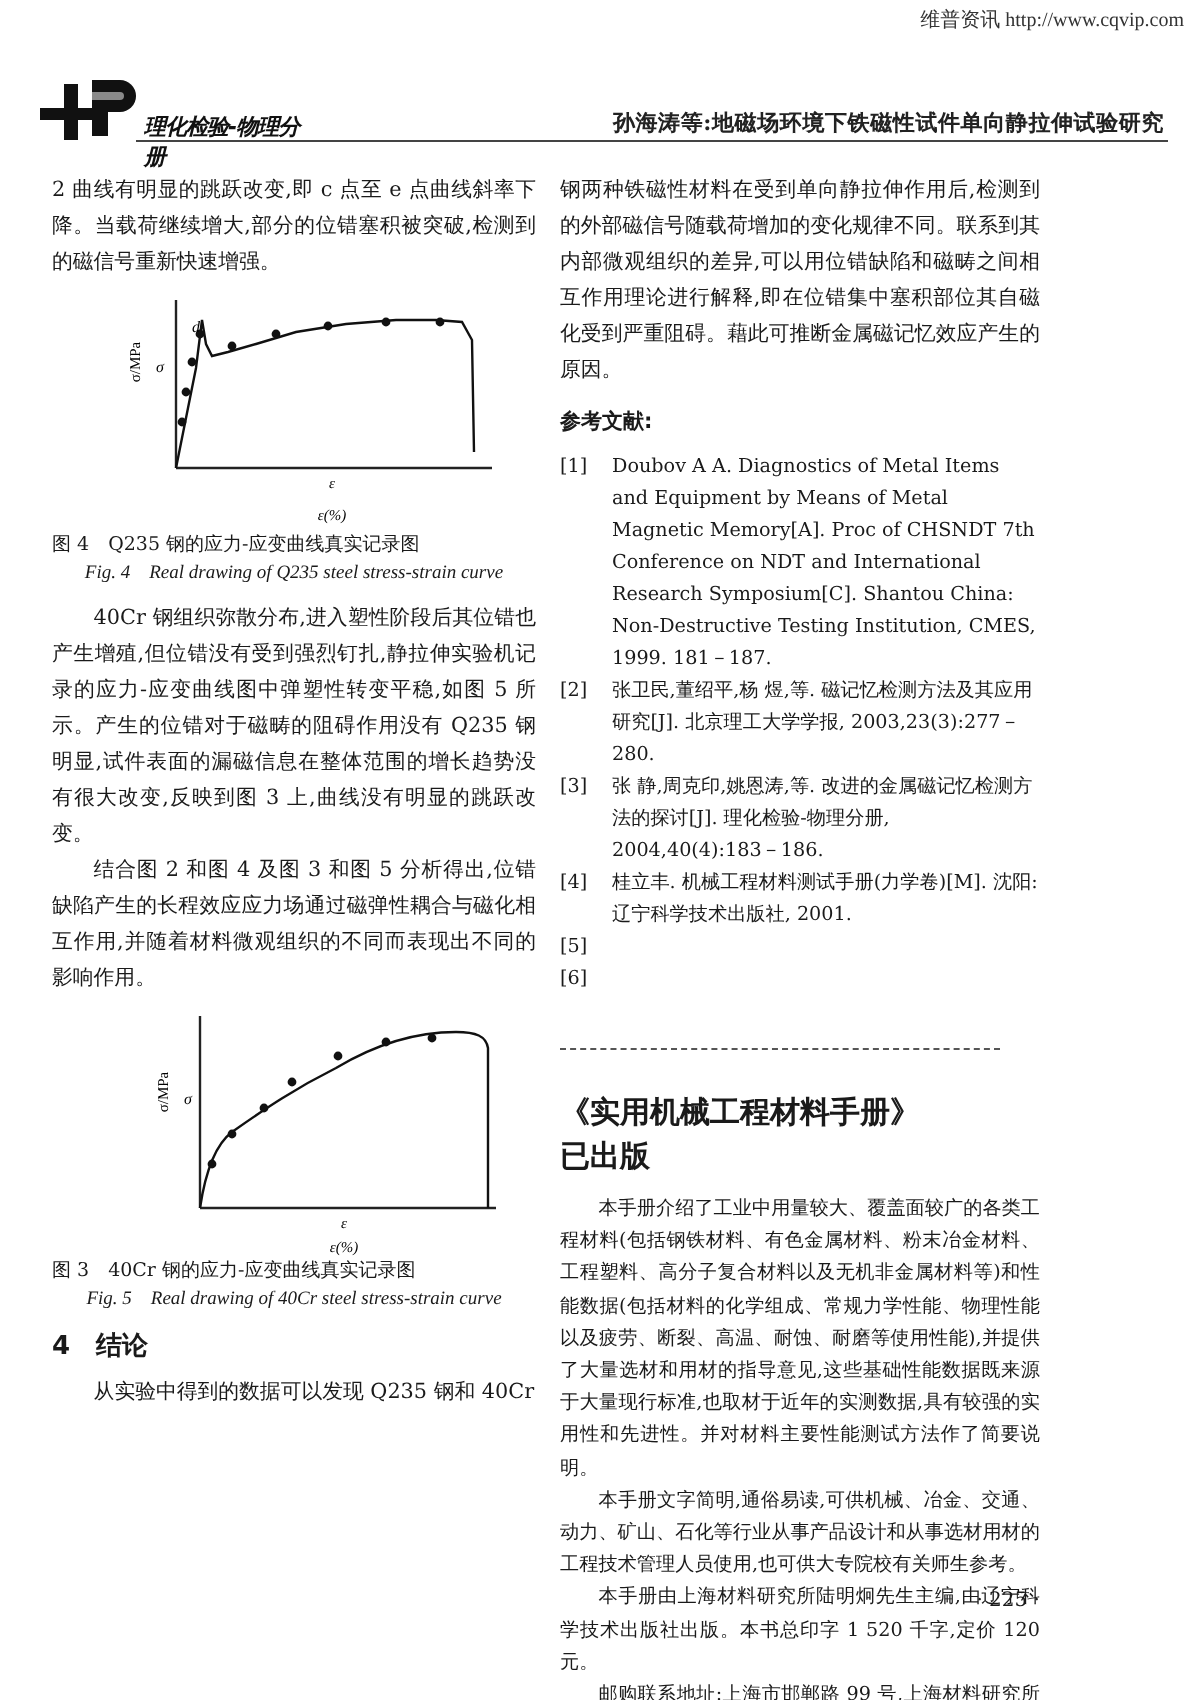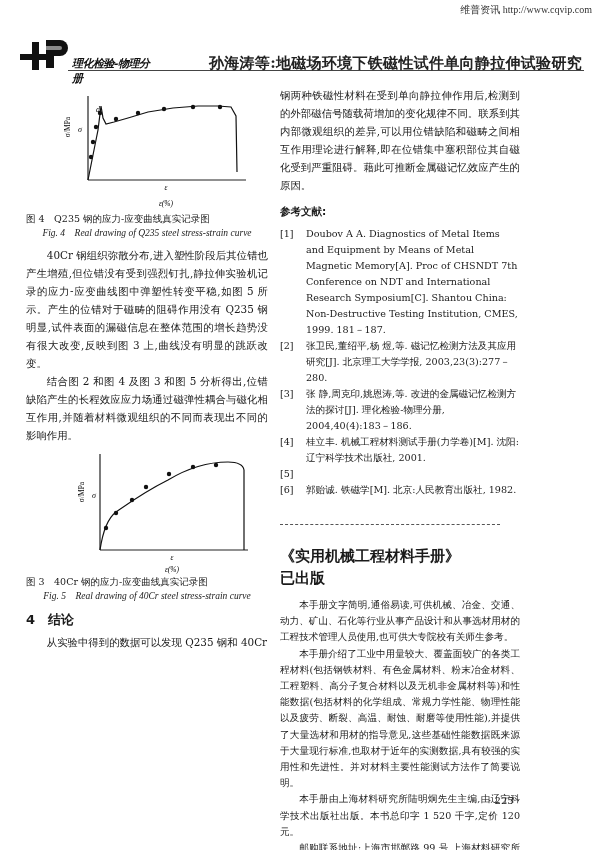--- a/index.html
+++ b/index.html
@@ -9,21 +9,21 @@
   .watermark { position:absolute; top:3px; right:8px; font-size:10px; color:#333; font-family:"Liberation Serif", serif; }
 
   .header { position:absolute; top:38px; left:18px; right:16px; height:34px; }
   .logo { position:absolute; left:0; top:0; width:140px; height:34px; }
   .logo .bar-h { position:absolute; left:2px; top:16px; width:30px; height:6px; background:#111; }
   .logo .bar-v { position:absolute; left:14px; top:4px; width:7px; height:28px; background:#111; }
   .logo .p-stem { position:absolute; left:28px; top:2px; width:8px; height:28px; background:#111; }
   .logo .p-bowl { position:absolute; left:28px; top:2px; width:22px; height:16px; border:6px solid #111; border-left:none; border-radius:0 9px 9px 0; background:#8a8a8a; }
   .logo .journal { position:absolute; left:54px; top:18px; font-size:11px; font-style:italic; font-weight:bold; font-family:"DejaVu Sans", sans-serif; color:#111; letter-spacing:-0.5px; }
   .header-rule { position:absolute; left:50px; right:0; top:32px; height:1px; background:#444; }
-  .running-title { position:absolute; right:2px; top:16px; font-size:15px; font-weight:bold; letter-spacing:0.3px; color:#222; }
+  .running-title { position:absolute; right:2px; top:16px; font-size:11px; font-weight:bold; letter-spacing:0.3px; color:#222; }
 
   .col { position:absolute; font-size:10.4px; line-height:18px; text-align:justify; }
   .col-left { left:26px; top:86px; width:242px; }
   .col-right { left:280px; top:86px; width:240px; }
 
   p.para { text-indent:2em; margin-bottom:0; }
   p.para.noindent { text-indent:0; }
 
   .figure { position:relative; margin:6px 0 6px; }
   .chart { position:relative; display:block; margin-left:22px; }
@@ -57,20 +57,21 @@
     <div class="bar-v"></div>
     <div class="p-stem"></div>
     <div class="p-bowl"></div>
     <span class="journal">理化检验-物理分册</span>
   </div>
   <div class="header-rule"></div>
   <div class="running-title">孙海涛等:地磁场环境下铁磁性试件单向静拉伸试验研究</div>
 </div>
 
 <div class="col col-left">
+  <p class="para noindent">2 曲线有明显的跳跃改变,即 c 点至 e 点曲线斜率下降。当载荷继续增大,部分的位错塞积被突破,检测到的磁信号重新快速增强。</p>
 
   <div class="figure">
     <svg class="chart" width="200" height="120" viewBox="0 0 200 120">
       <line x1="40" y1="4" x2="40" y2="88" stroke="#222" stroke-width="1.2"></line>
       <line x1="40" y1="88" x2="198" y2="88" stroke="#222" stroke-width="1.2"></line>
       <path d="M40 88 L46 58 L50 38 L53 14 L55 26 L58 32 L66 30 L80 26 L100 20 L125 16 L150 14 L170 14 L183 15 L188 24 L189 80" fill="none" stroke="#111" stroke-width="1.2"></path>
       <g fill="#111">
         <circle cx="43" cy="65" r="2.2"></circle>
         <circle cx="45" cy="50" r="2.2"></circle>
         <circle cx="48" cy="35" r="2.2"></circle>
@@ -143,31 +144,30 @@
       </div>
     <div class="ref">
         <span class="idx">[4]</span>
         <span class="txt">桂立丰. 机械工程材料测试手册(力学卷)[M]. 沈阳:辽宁科学技术出版社, 2001.</span>
       </div>
     <div class="ref">
         <span class="idx">[5]</span>
       </div>
     <div class="ref">
         <span class="idx">[6]</span>
-        <span class="txt">郭贻诚. 铁磁学[M]. 北京:人民教育出版社, 1982.</span>
       </div>
   </div>
 
   <div class="divider"></div>
 
   <div>
     <div class="notice-title">《实用机械工程材料手册》</div>
     <div class="notice-title">已出版</div>
     <div class="notice-body">
+      <p>本手册介绍了工业中用量较大、覆盖面较广的各类工程材料(包括钢铁材料、有色金属材料、粉末冶金材料、工程塑料、高分子复合材料以及无机非金属材料等)和性能数据(包括材料的化学组成、常规力学性能、物理性能以及疲劳、断裂、高温、耐蚀、耐磨等使用性能),并提供了大量选材和用材的指导意见,这些基础性能数据既来源于大量现行标准,也取材于近年的实测数据,具有较强的实用性和先进性。并对材料主要性能测试方法作了简要说明。</p>
       <p>本手册文字简明,通俗易读,可供机械、冶金、交通、动力、矿山、石化等行业从事产品设计和从事选材用材的工程技术管理人员使用,也可供大专院校有关师生参考。</p>
-      <p>本手册介绍了工业中用量较大、覆盖面较广的各类工程材料(包括钢铁材料、有色金属材料、粉末冶金材料、工程塑料、高分子复合材料以及无机非金属材料等)和性能数据(包括材料的化学组成、常规力学性能、物理性能以及疲劳、断裂、高温、耐蚀、耐磨等使用性能),并提供了大量选材和用材的指导意见,这些基础性能数据既来源于大量现行标准,也取材于近年的实测数据,具有较强的实用性和先进性。并对材料主要性能测试方法作了简要说明。</p>
       <p>本手册由上海材料研究所陆明炯先生主编,由辽宁科学技术出版社出版。本书总印字 1 520 千字,定价 120 元。</p>
       <p>邮购联系地址:上海市邯郸路 99 号,上海材料研究所科技期刊发行部,邮编:200437,联系人:王敏先生,联系电话:021-65556775-311,传真:021-65527634,开户银行:上海工行虹口大柏分,单位名称:上海材料研究所,银行帐号:1001232009014409183(请注明书款)。</p>
     </div>
   </div>
 </div>
 
 <div class="pageno">· 225 ·</div>
 
 </body></html>

